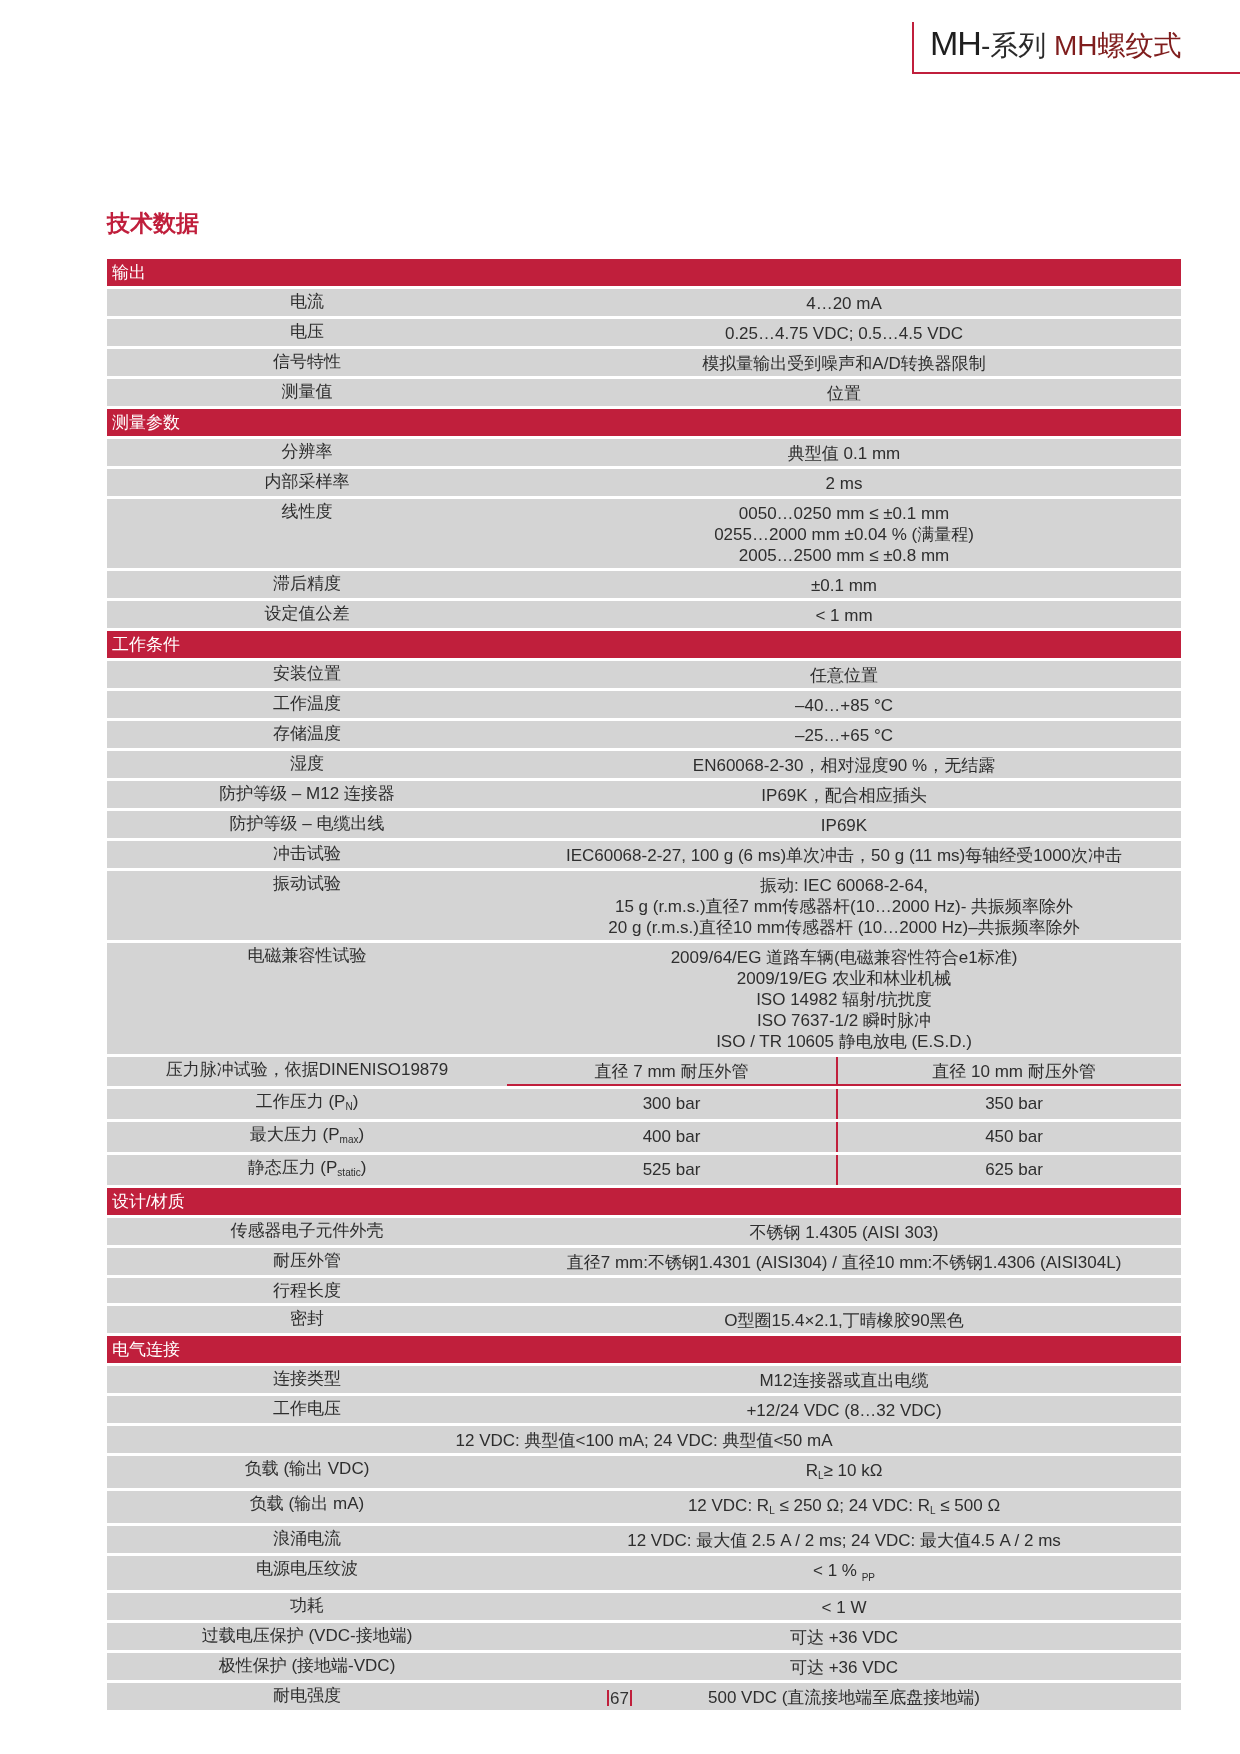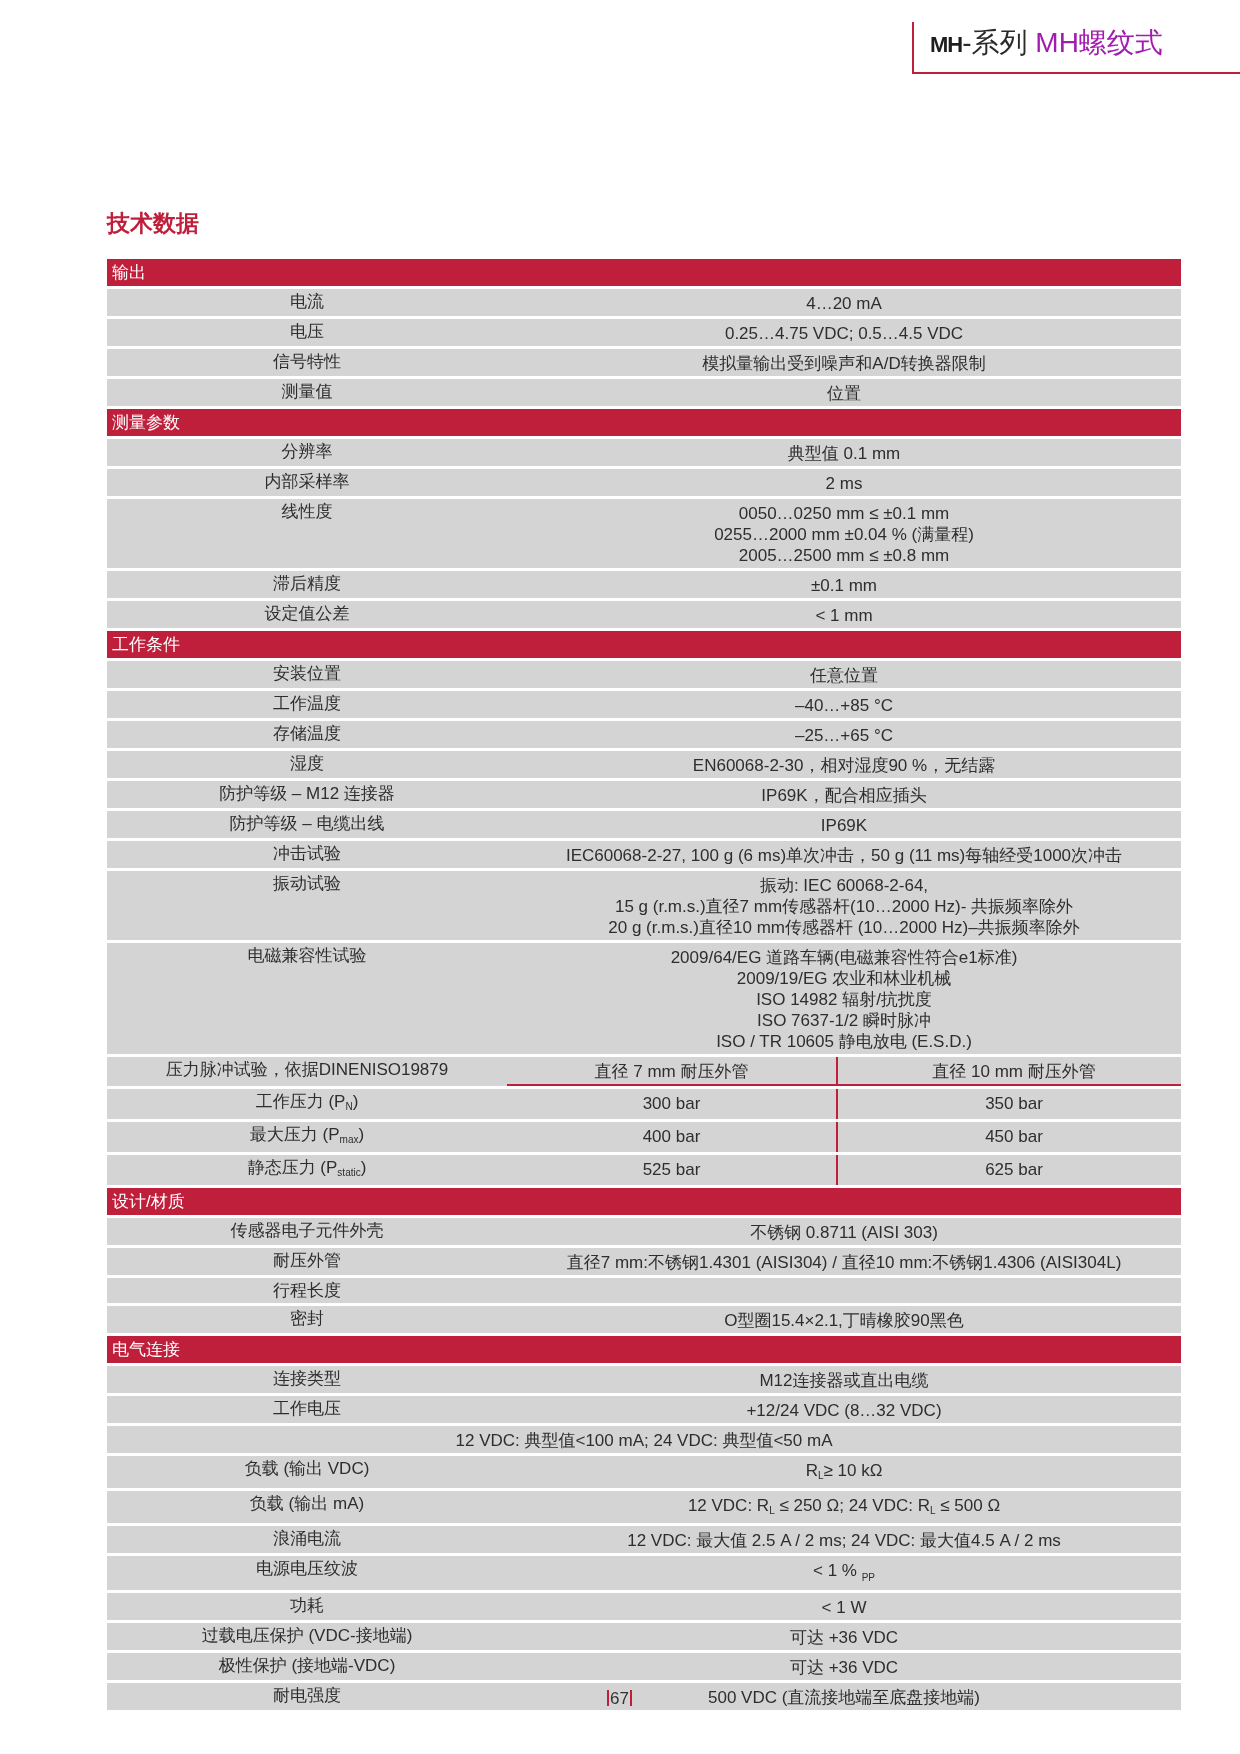--- a/index.html
+++ b/index.html
@@ -1,23 +1,23 @@
 <!DOCTYPE html>
 <html><head>
 <meta charset="utf-8">
 <style>
   html, body { margin:0; padding:0; background:#ffffff; }
   body { width:1240px; height:1754px; position:relative; overflow:hidden;
          font-family:"Liberation Sans", "DejaVu Sans", sans-serif; color:#2b2b2b; }
   .hdr { position:absolute; left:912px; top:22px; width:328px; height:50px;
          border-left:2px solid #c01f3c; border-bottom:2px solid #c01f3c; }
   .hdr .t { position:absolute; left:16px; top:4px; white-space:nowrap; font-size:28px; line-height:34px; }
-  .hdr .b { font-weight:bold; color:#1e1e1e; font-size:22px; letter-spacing:-1px; }
+  .hdr .b { font-weight:normal; color:#1e1e1e; font-size:34px; letter-spacing:-1px; }
   .hdr .g { color:#2a2a2a; }
-  .hdr .r { color:#a21caf;text-align:center; }
+  .hdr .r { color:#7f1d1d;text-align:center; }
   .title { position:absolute; left:107px; top:208px; font-size:23px; font-weight:bold; color:#c01f3c; }
   .tbl { position:absolute; left:107px; top:259px; width:1074px; }
   .sec { background:#c01f3c; color:#ffffff; height:27px; line-height:27px; padding-left:5px;
          font-size:17px; margin-bottom:3px; }
   .row { display:flex; background:#d4d4d4; margin-bottom:3px; font-size:17px; color:#2e2e2e;text-align:center; }
   .row .k { width:390px; padding:3px 5px 2px 5px; line-height:20px; }
   .row .v { flex:1; padding:4px 0 2px 0; line-height:21px; }
   .row .v div { white-space:nowrap; }
   .row .v2 { width:334px; padding:4px 0 2px 9px; line-height:21px; border-left:2px solid #c01f3c; }
   .row .v1 { flex:1; padding:4px 0 2px 0; line-height:21px; }
@@ -149,21 +149,21 @@
   </div>
   <div class="row">
     <div class="k"><span>静态压力 (P</span><span class="sub">static</span><span>)</span></div>
     <div class="v1">525 bar</div>
     <div class="v2">625 bar</div>
   </div>
 
   <div class="sec">设计/材质</div>
   <div class="row">
       <div class="k">传感器电子元件外壳</div>
-      <div class="v">不锈钢 0.8711 (AISI 303)</div>
+      <div class="v">不锈钢 1.4305 (AISI 303)</div>
     </div>
   <div class="row">
       <div class="k">耐压外管</div>
       <div class="v">直径7 mm:不锈钢1.4301 (AISI304) / 直径10 mm:不锈钢1.4306 (AISI304L)</div>
     </div>
   <div class="row">
       <div class="k">行程长度</div>
     </div>
   <div class="row">
       <div class="k">密封</div>

